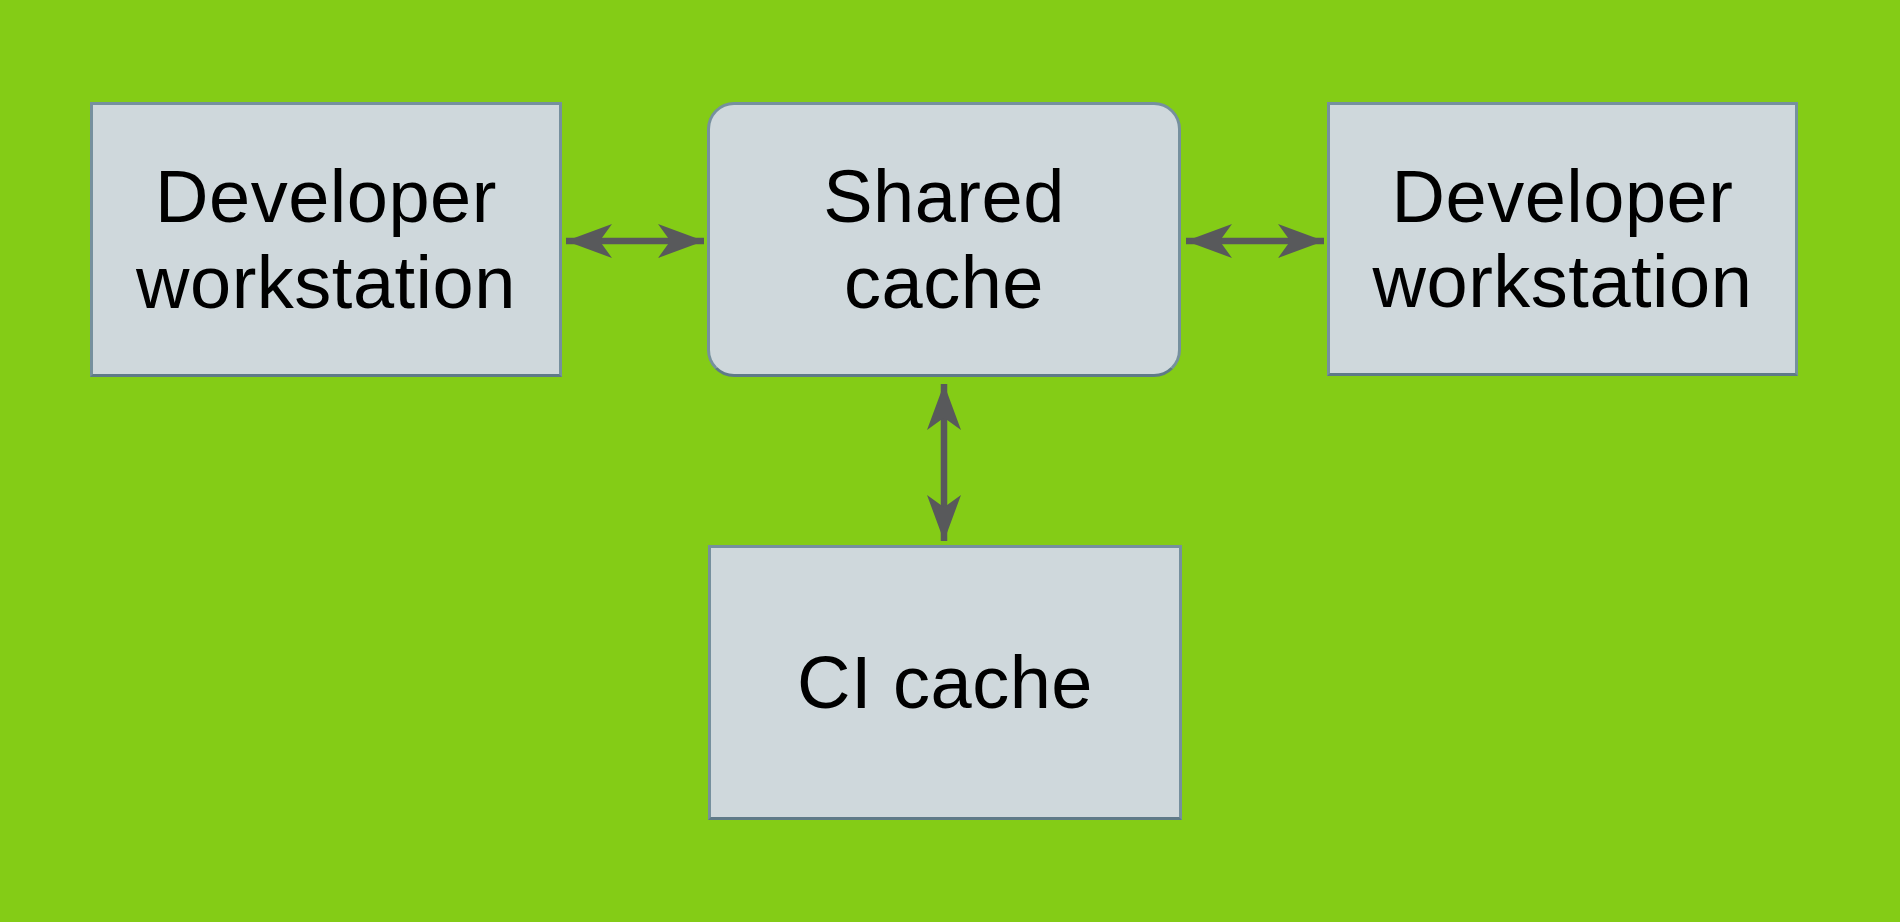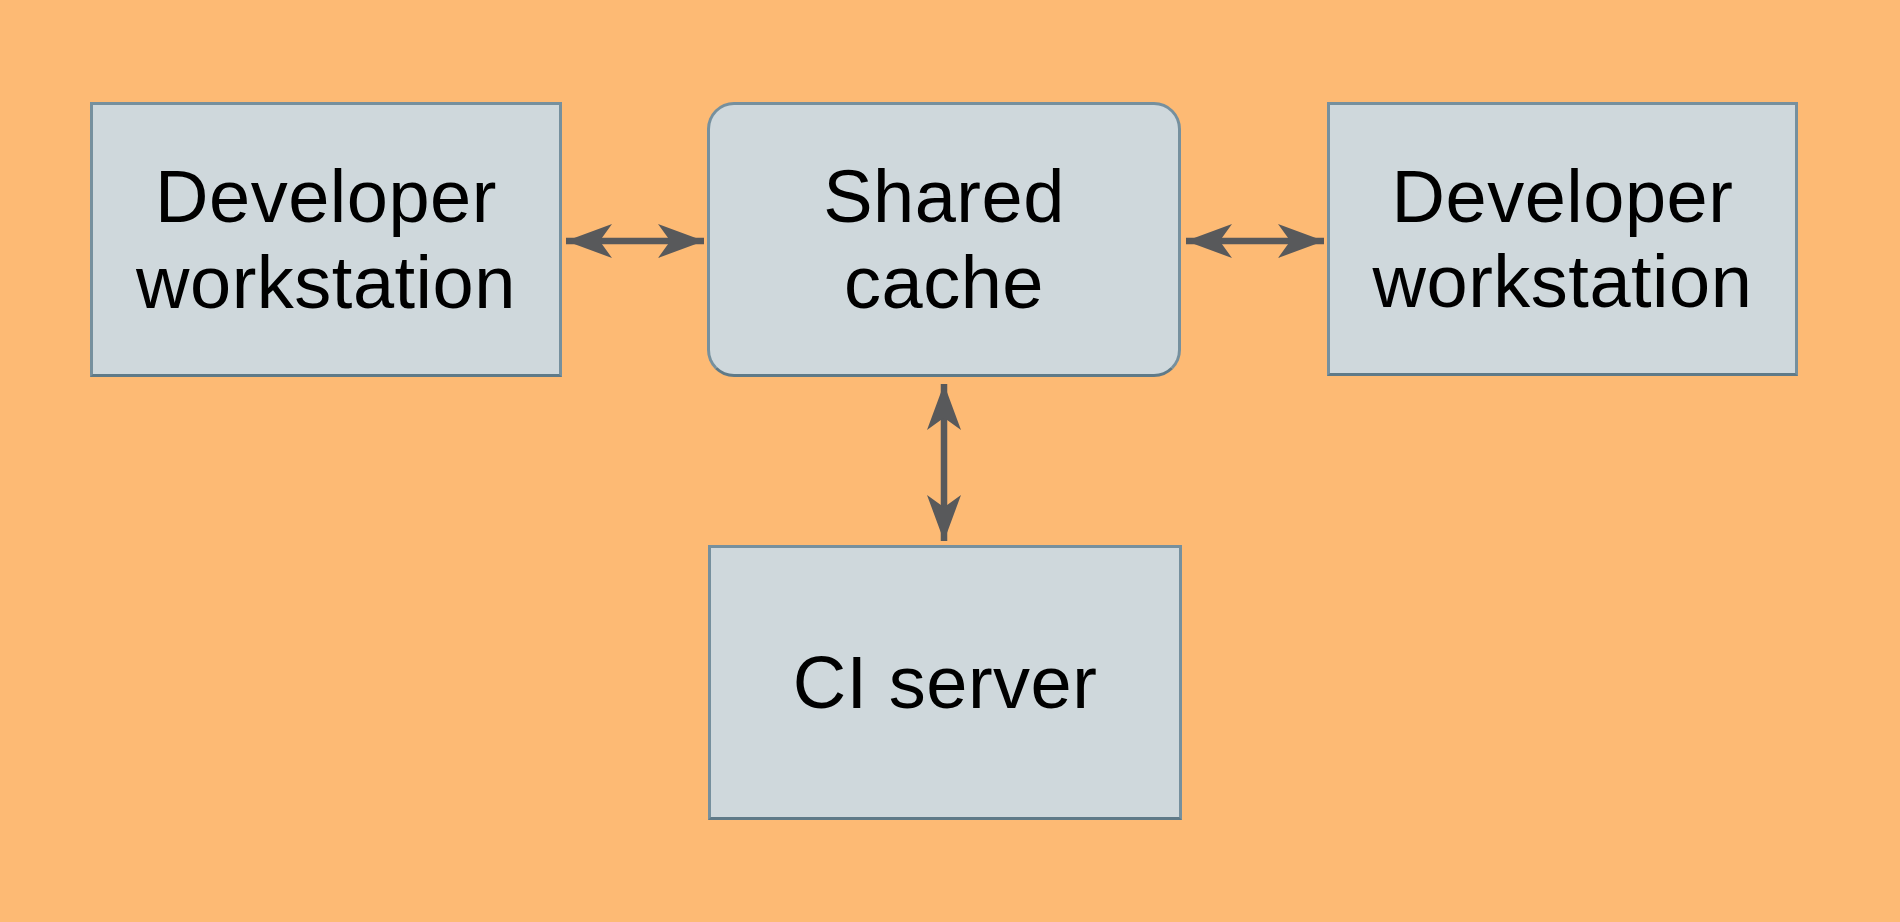--- a/index.html
+++ b/index.html
@@ -5,21 +5,21 @@
   html, body {
     margin: 0;
     padding: 0;
     background: #ffffff;
     font-family: "Liberation Sans", "DejaVu Sans", sans-serif;
   }
   .canvas {
     position: relative;
     width: 1900px;
     height: 922px;
-    background: #fdba74;
+    background: #84cc16;
     overflow: hidden;
   }
   .node {
     position: absolute;
     box-sizing: border-box;
     background: #cfd8dc;
     border: 3px solid #76909e;
     border-bottom-color: #5f7a88;
     display: flex;
     align-items: center;
@@ -77,16 +77,16 @@
 
   <div class="node node-cache">
     <span class="label">Shared cache</span>
   </div>
 
   <div class="node node-dev-right">
     <span class="label">Developer workstation</span>
   </div>
 
   <div class="node node-ci">
-    <span class="label">CI server</span>
+    <span class="label">CI cache</span>
   </div>
 
 </div>
 
 </body></html>

